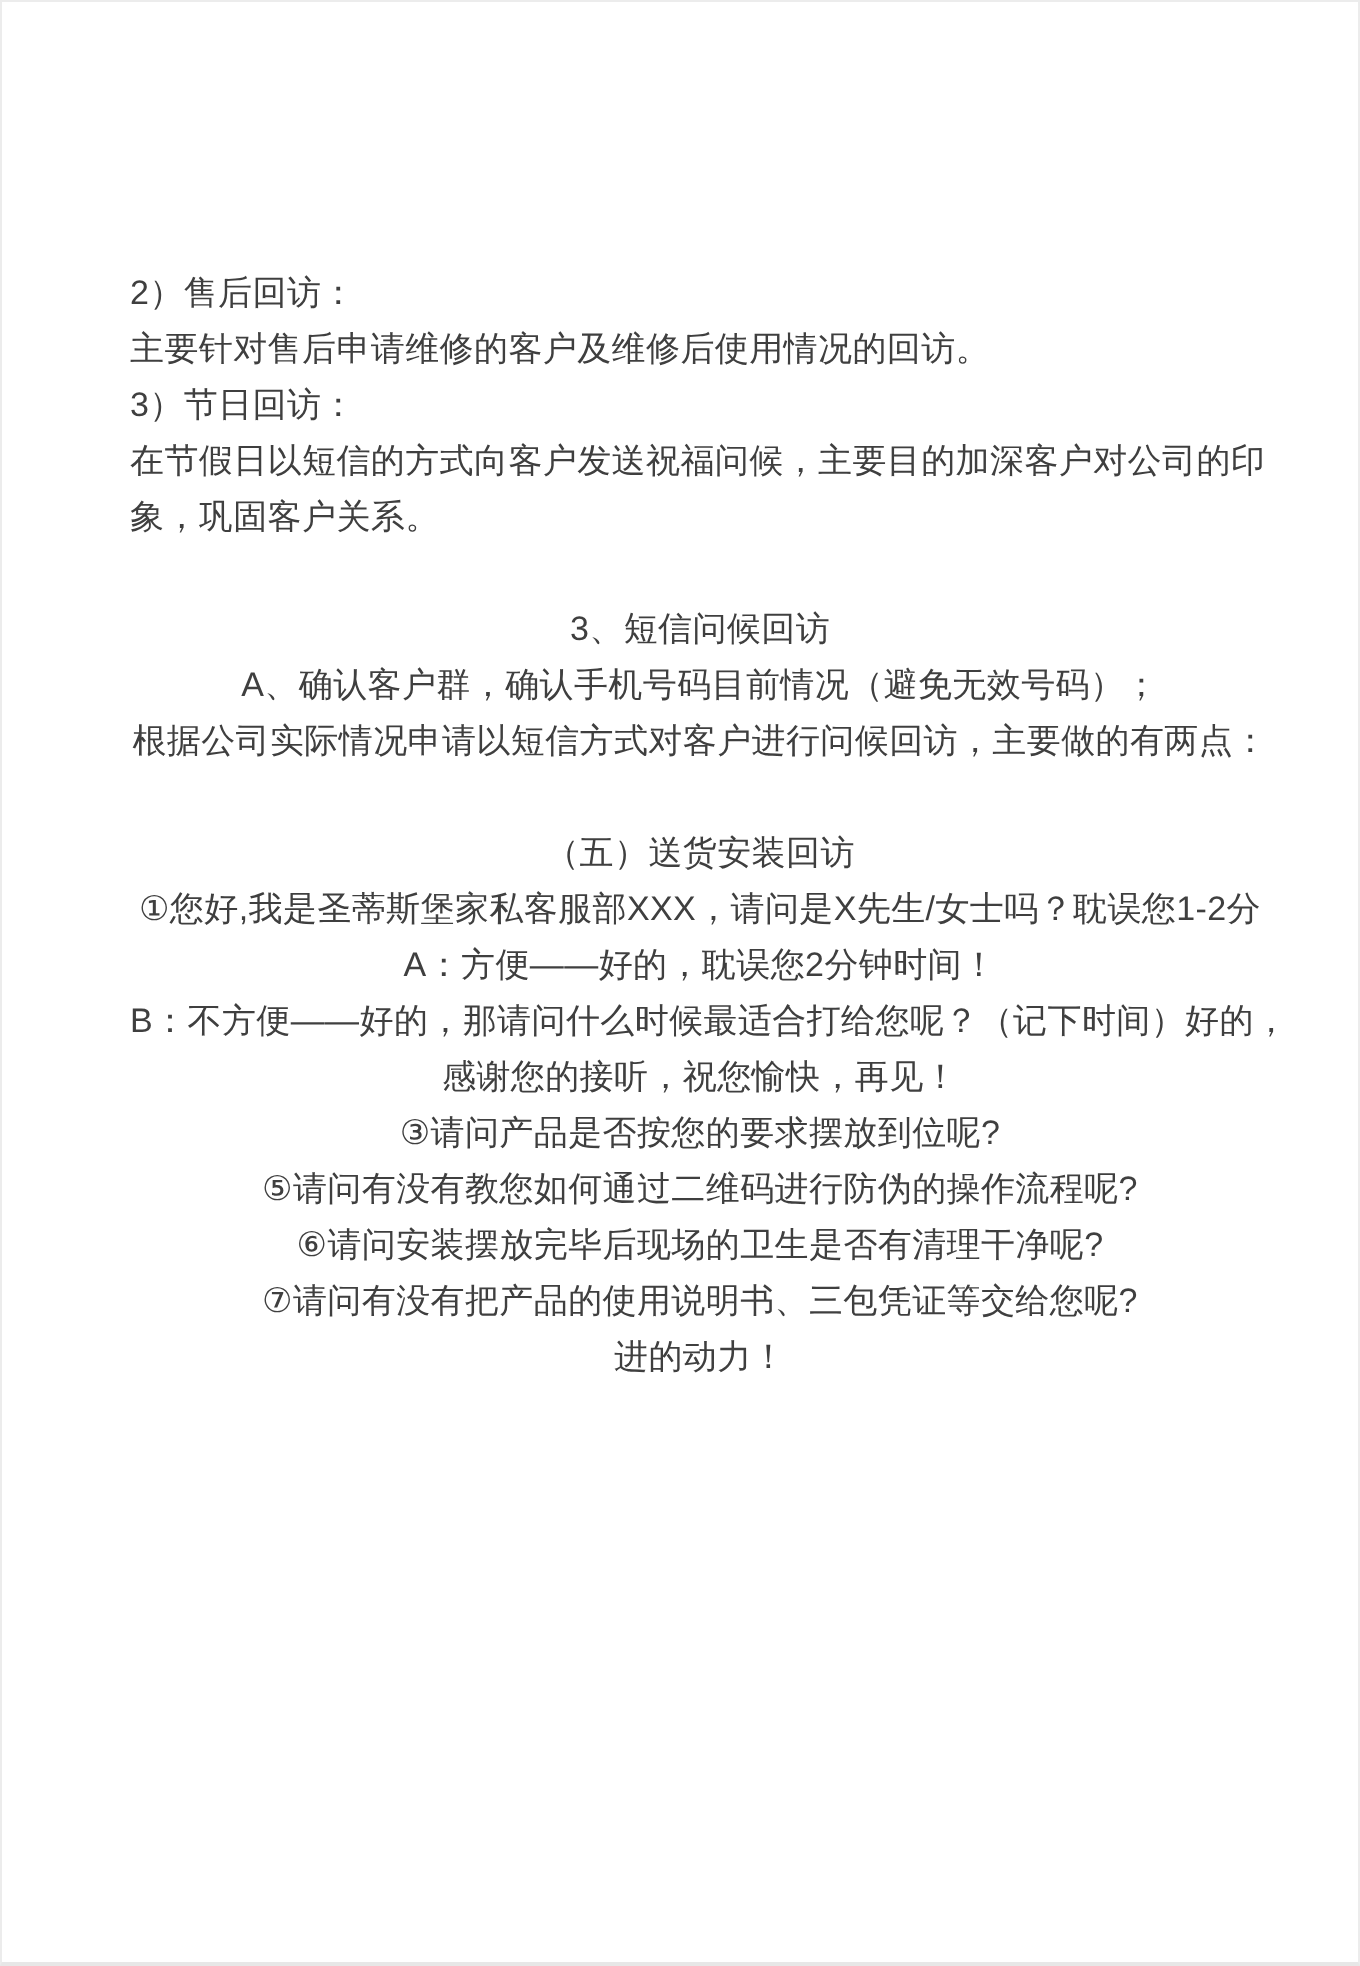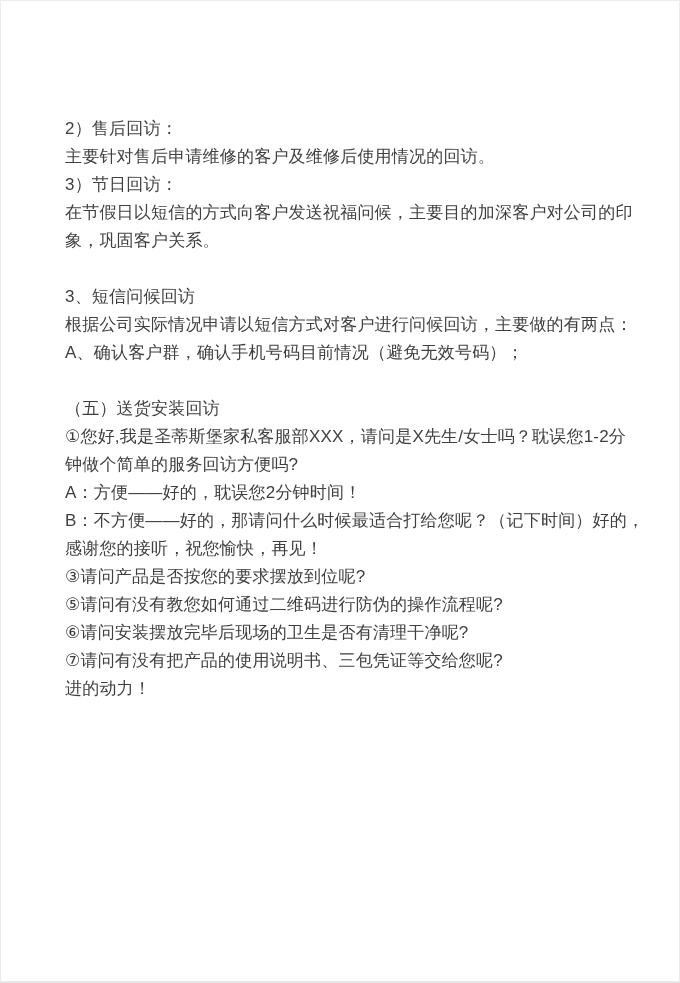--- a/index.html
+++ b/index.html
@@ -15,28 +15,28 @@
     position: absolute;
     inset: 0;
     box-sizing: border-box;
     background: #ffffff;
     border: 1px solid #ececec;
     border-bottom: 2px solid #e7e7e7;
   }
   .content {
     position: absolute;
     left: 64px;
-    top: 114px;
+    top: 132px;
     width: 570px;
     color: #3f3f3f;
     font-size: 17px;
     line-height: 28px;
     letter-spacing: 0.2px;
   }
-  .block + .block { margin-top: 28px; }
+  .block + .block { margin-top: 28px; text-align: center; }
   .line {
     height: 28px;
     white-space: nowrap;
   }
 </style>
 </head>
 <body>
 
 <div class="page">
   <div class="content">
@@ -44,28 +44,27 @@
     <div class="block">
       <div class="line">2）售后回访：</div>
       <div class="line">主要针对售后申请维修的客户及维修后使用情况的回访。</div>
       <div class="line">3）节日回访：</div>
       <div class="line">在节假日以短信的方式向客户发送祝福问候，主要目的加深客户对公司的印</div>
       <div class="line">象，巩固客户关系。</div>
     </div>
 
     <div class="block">
       <div class="line">3、短信问候回访</div>
+      <div class="line">A、确认客户群，确认手机号码目前情况（避免无效号码）；</div>
       <div class="line">根据公司实际情况申请以短信方式对客户进行问候回访，主要做的有两点：</div>
-      <div class="line">A、确认客户群，确认手机号码目前情况（避免无效号码）；</div>
     </div>
 
     <div class="block">
       <div class="line">（五）送货安装回访</div>
       <div class="line">①您好,我是圣蒂斯堡家私客服部XXX，请问是X先生/女士吗？耽误您1-2分</div>
-      <div class="line">钟做个简单的服务回访方便吗?</div>
       <div class="line">A：方便——好的，耽误您2分钟时间！</div>
       <div class="line">B：不方便——好的，那请问什么时候最适合打给您呢？（记下时间）好的，</div>
       <div class="line">感谢您的接听，祝您愉快，再见！</div>
       <div class="line">③请问产品是否按您的要求摆放到位呢?</div>
       <div class="line">⑤请问有没有教您如何通过二维码进行防伪的操作流程呢?</div>
       <div class="line">⑥请问安装摆放完毕后现场的卫生是否有清理干净呢?</div>
       <div class="line">⑦请问有没有把产品的使用说明书、三包凭证等交给您呢?</div>
       <div class="line">进的动力！</div>
     </div>
 

